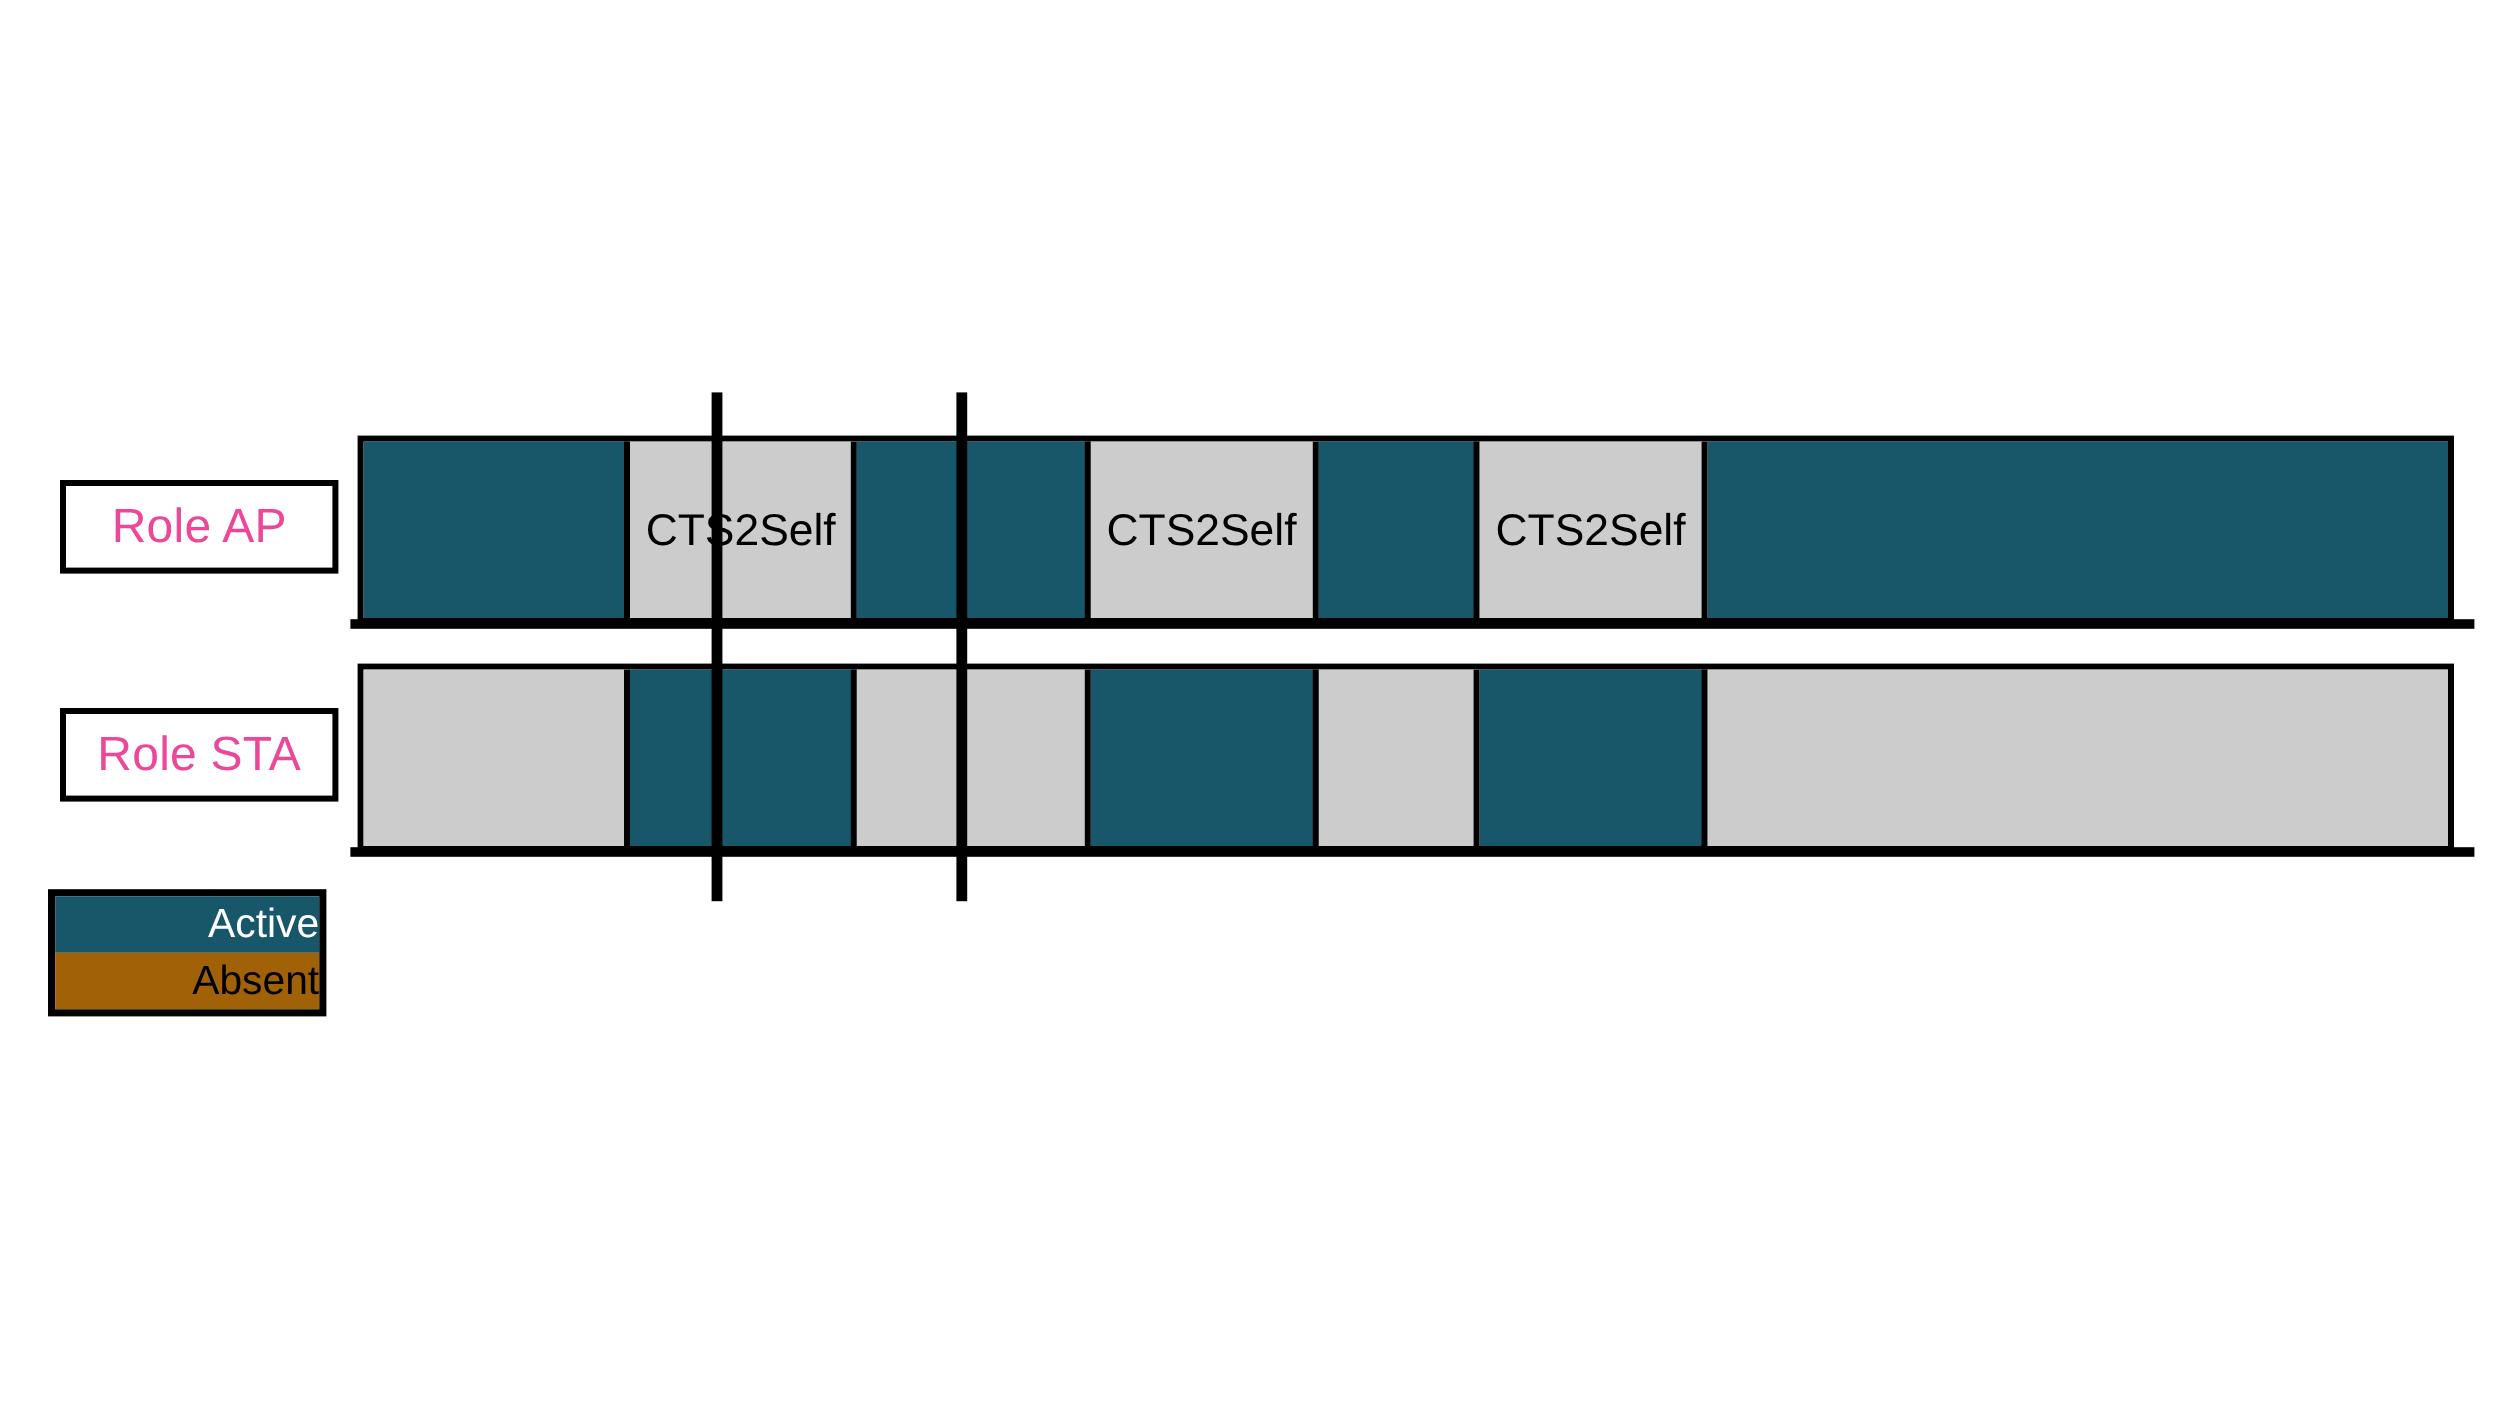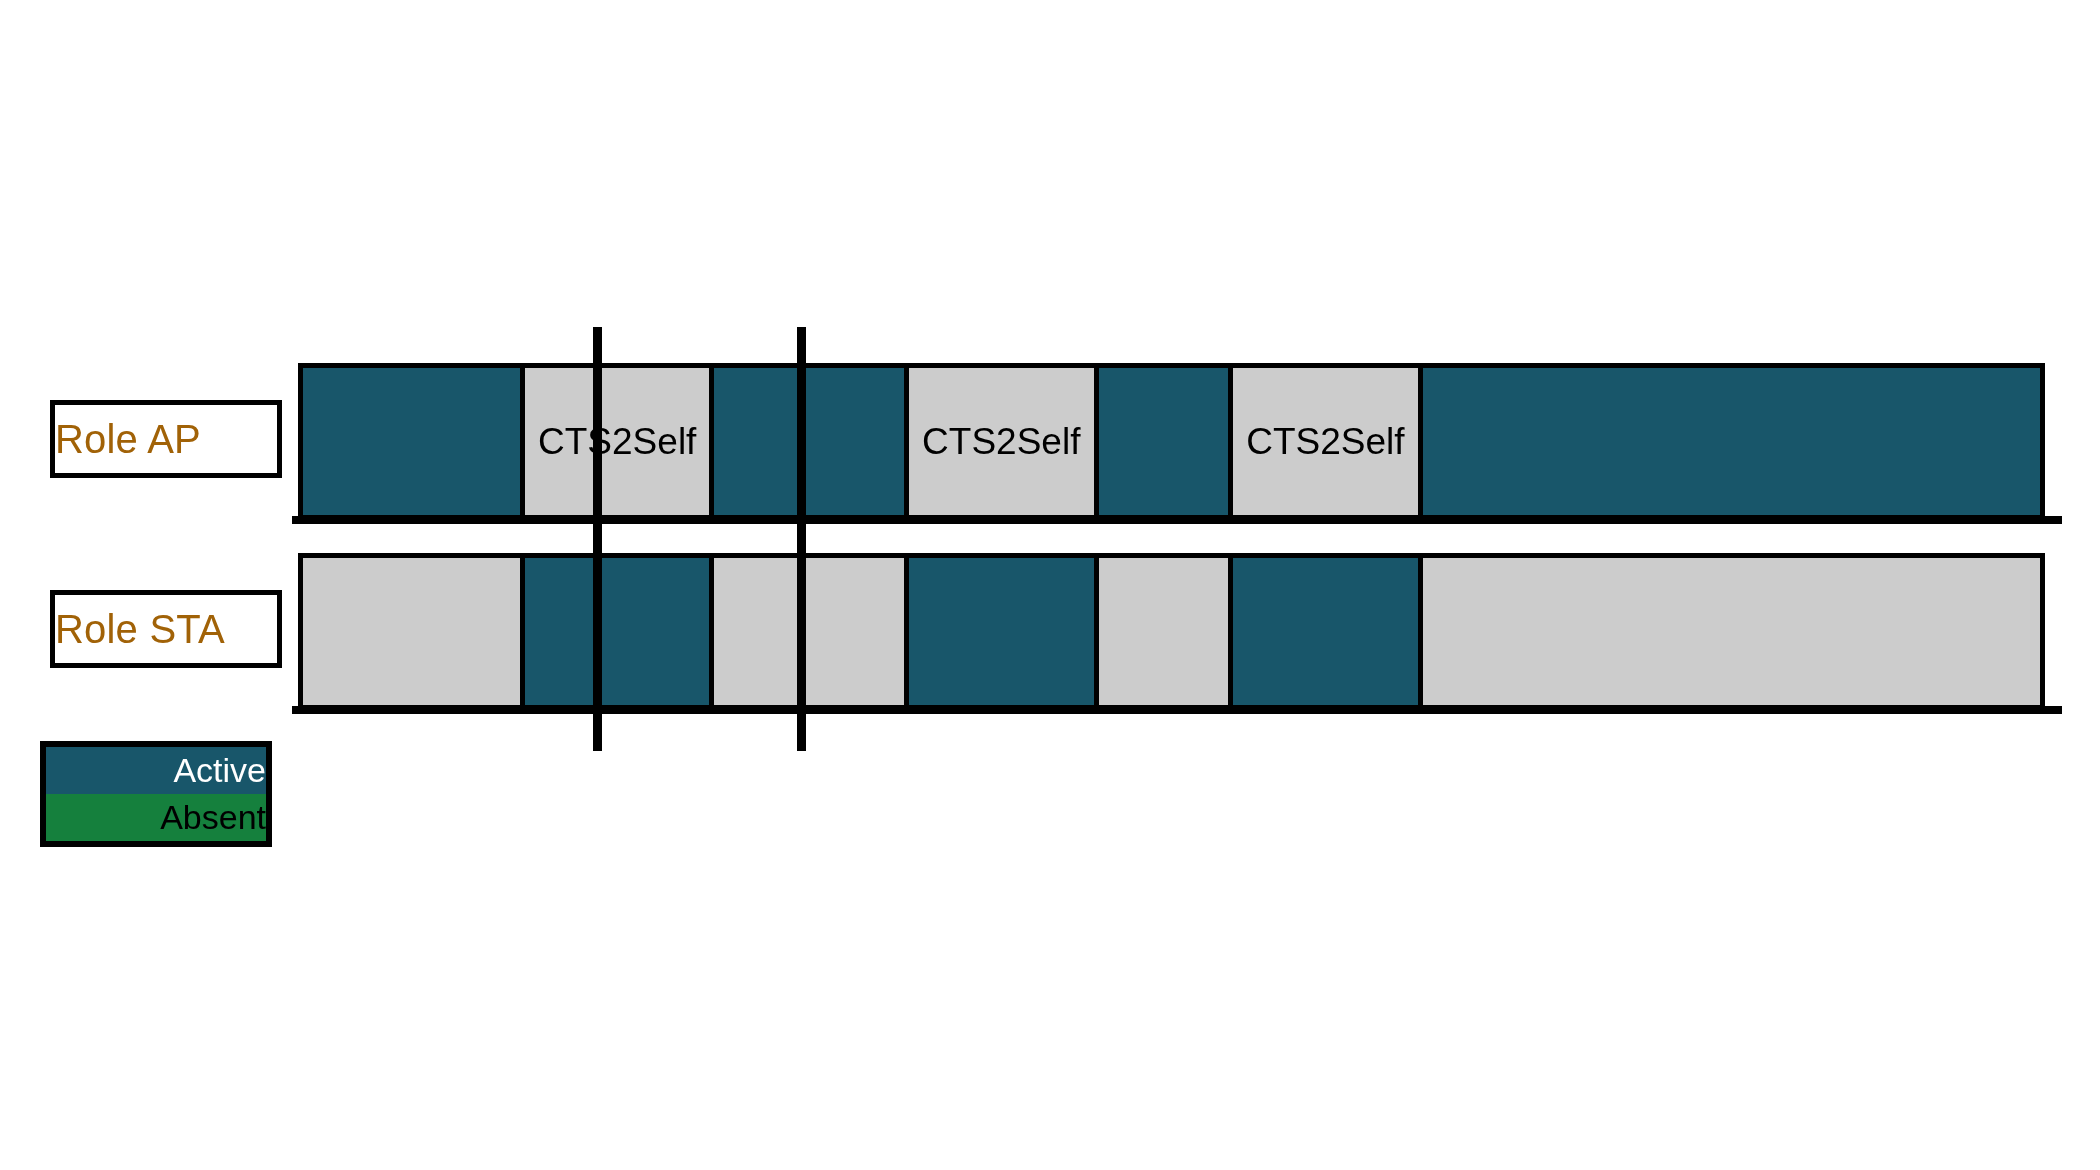--- a/index.html
+++ b/index.html
@@ -24,23 +24,23 @@
   }
 
   
   .role-label {
     position: absolute;
     box-sizing: border-box;
     background: #ffffff;
     border: 5px solid #000000;
     display: flex;
     align-items: center;
-    justify-content: flex-start;
+    justify-content: center;
     font-size: 40px;
-    color: #a16207;
+    color: #ec4899;
     letter-spacing: 0.2px;
   }
   #role-label-ap {
     left: 50px;
     top: 400px;
     width: 232px;
     height: 78px;
   }
   #role-label-sta {
     left: 50px;
@@ -117,21 +117,21 @@
     align-items: center;
     justify-content: flex-end;
     font-size: 34px;
     box-sizing: border-box;
   }
   .legend-row.active {
     background: #18566a;
     color: #ffffff;
   }
   .legend-row.absent {
-    background: #15803d;
+    background: #a16207;
     color: #000000;
     padding-left: 30px;
   }
 </style>
 </head>
 <body>
 
 <div id="diagram">
 
   <div class="role-label" id="role-label-ap">

